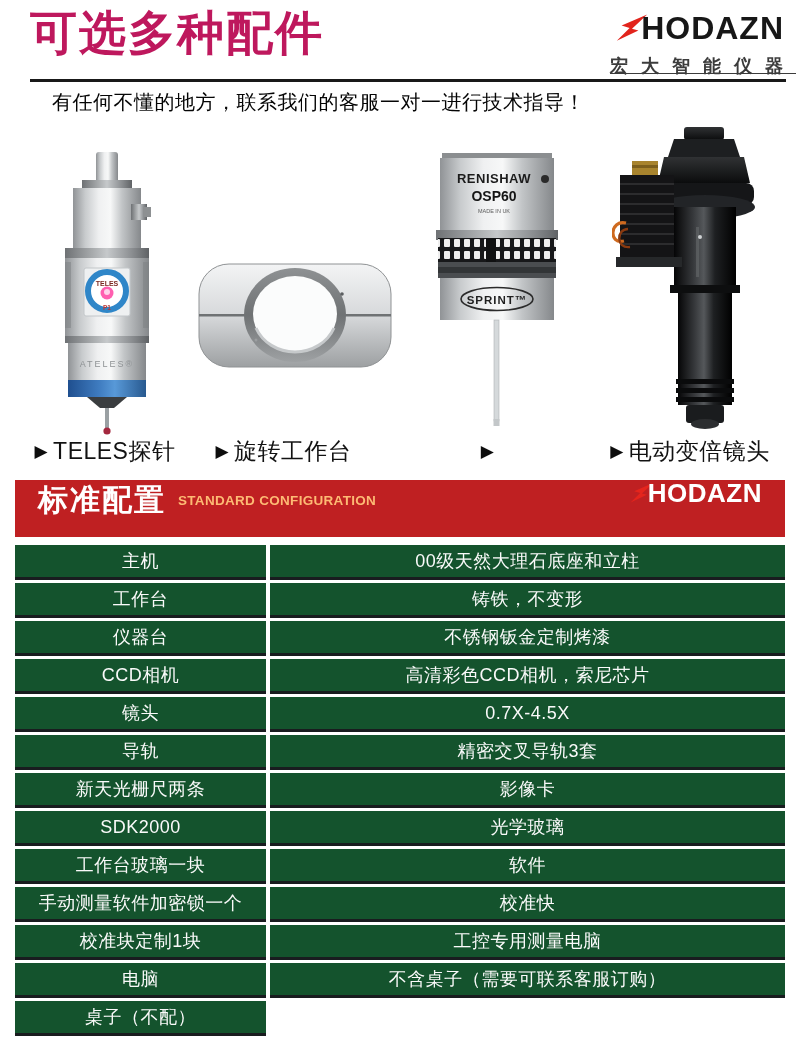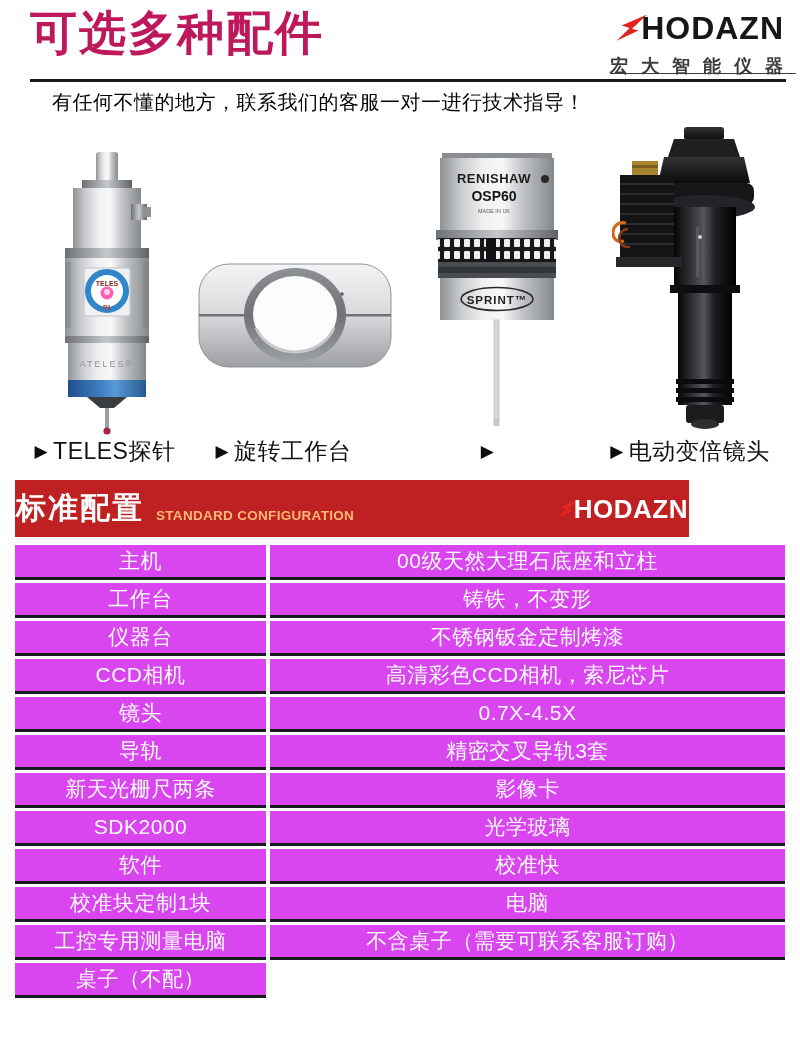--- a/index.html
+++ b/index.html
@@ -45,43 +45,43 @@
     display:flex; align-items:center; justify-content:center;
     font-size:23px; color:#121212; letter-spacing:0.5px; white-space:nowrap;
   }
   .caption .arr { font-size:17px; margin-right:5px; color:#0d0d0d; }
   .cap1 { left:26px;  width:158px; }
   .cap2 { left:196px; width:175px; }
   .cap3 { left:384px; width:212px; }
   .cap4 { left:594px; width:192px; }
   
   .banner {
-    position:absolute; left:15px; top:480px; width:674px; height:57px;
-    background:#bf2022; display:flex; align-items:center; padding:0 1px;
+    position:absolute; left:15px; top:480px; width:770px; height:57px;
+    background:#bf2022; display:flex; align-items:flex-start; padding:0 23px;
   }
   .banner-title { font-size:30px; font-weight:800; color:#ffffff; letter-spacing:2px; }
   .banner-sub {
     font-size:13.5px; font-weight:700; color:#fdba74; letter-spacing:0.3px;
     margin-left:12px; margin-top:13px;
   }
   .banner-logo { margin-left:auto; display:flex; align-items:center; }
   .banner-logo .brand-name-w {
     font-size:26px; font-weight:800; color:#ffffff; letter-spacing:0.5px;
     margin-left:-7px; line-height:1;
   }
   
   .cfg-table {
     position:absolute; left:15px; top:545px; width:770px;
     display:grid; grid-template-columns:251px 515px;
     column-gap:4px; row-gap:3px; grid-auto-rows:35px;
   }
   .cfg-cell {
-    background:#d946ef; color:#fafafa;
+    background:#14532d; color:#fafafa;
     display:flex; align-items:center; justify-content:center;
-    font-size:21px; letter-spacing:0.5px;
+    font-size:18px; letter-spacing:0.5px;
     border-bottom:3px solid #191c1f;
   }
 </style>
 </head>
 <body>
 
 <svg width="0" height="0" style="position:absolute" aria-hidden="true">
   <defs>
     <linearGradient id="g-metal" x1="0" y1="0" x2="1" y2="0">
       <stop offset="0" stop-color="#909396"></stop>
@@ -273,22 +273,24 @@
       <div class="cfg-cell">CCD相机</div>
       <div class="cfg-cell">高清彩色CCD相机，索尼芯片</div>
       <div class="cfg-cell">镜头</div>
       <div class="cfg-cell">0.7X-4.5X</div>
       <div class="cfg-cell">导轨</div>
       <div class="cfg-cell">精密交叉导轨3套</div>
       <div class="cfg-cell">新天光栅尺两条</div>
       <div class="cfg-cell">影像卡</div>
       <div class="cfg-cell">SDK2000</div>
       <div class="cfg-cell">光学玻璃</div>
+      <div class="cfg-cell">工作台玻璃一块</div>
       <div class="cfg-cell">软件</div>
+      <div class="cfg-cell">手动测量软件加密锁一个</div>
       <div class="cfg-cell">校准快</div>
       <div class="cfg-cell">校准块定制1块</div>
+      <div class="cfg-cell">工控专用测量电脑</div>
       <div class="cfg-cell">电脑</div>
-      <div class="cfg-cell">工控专用测量电脑</div>
       <div class="cfg-cell">不含桌子（需要可联系客服订购）</div>
       <div class="cfg-cell">桌子（不配）</div>
     </div>
 
 </div>
 
 </body></html>

